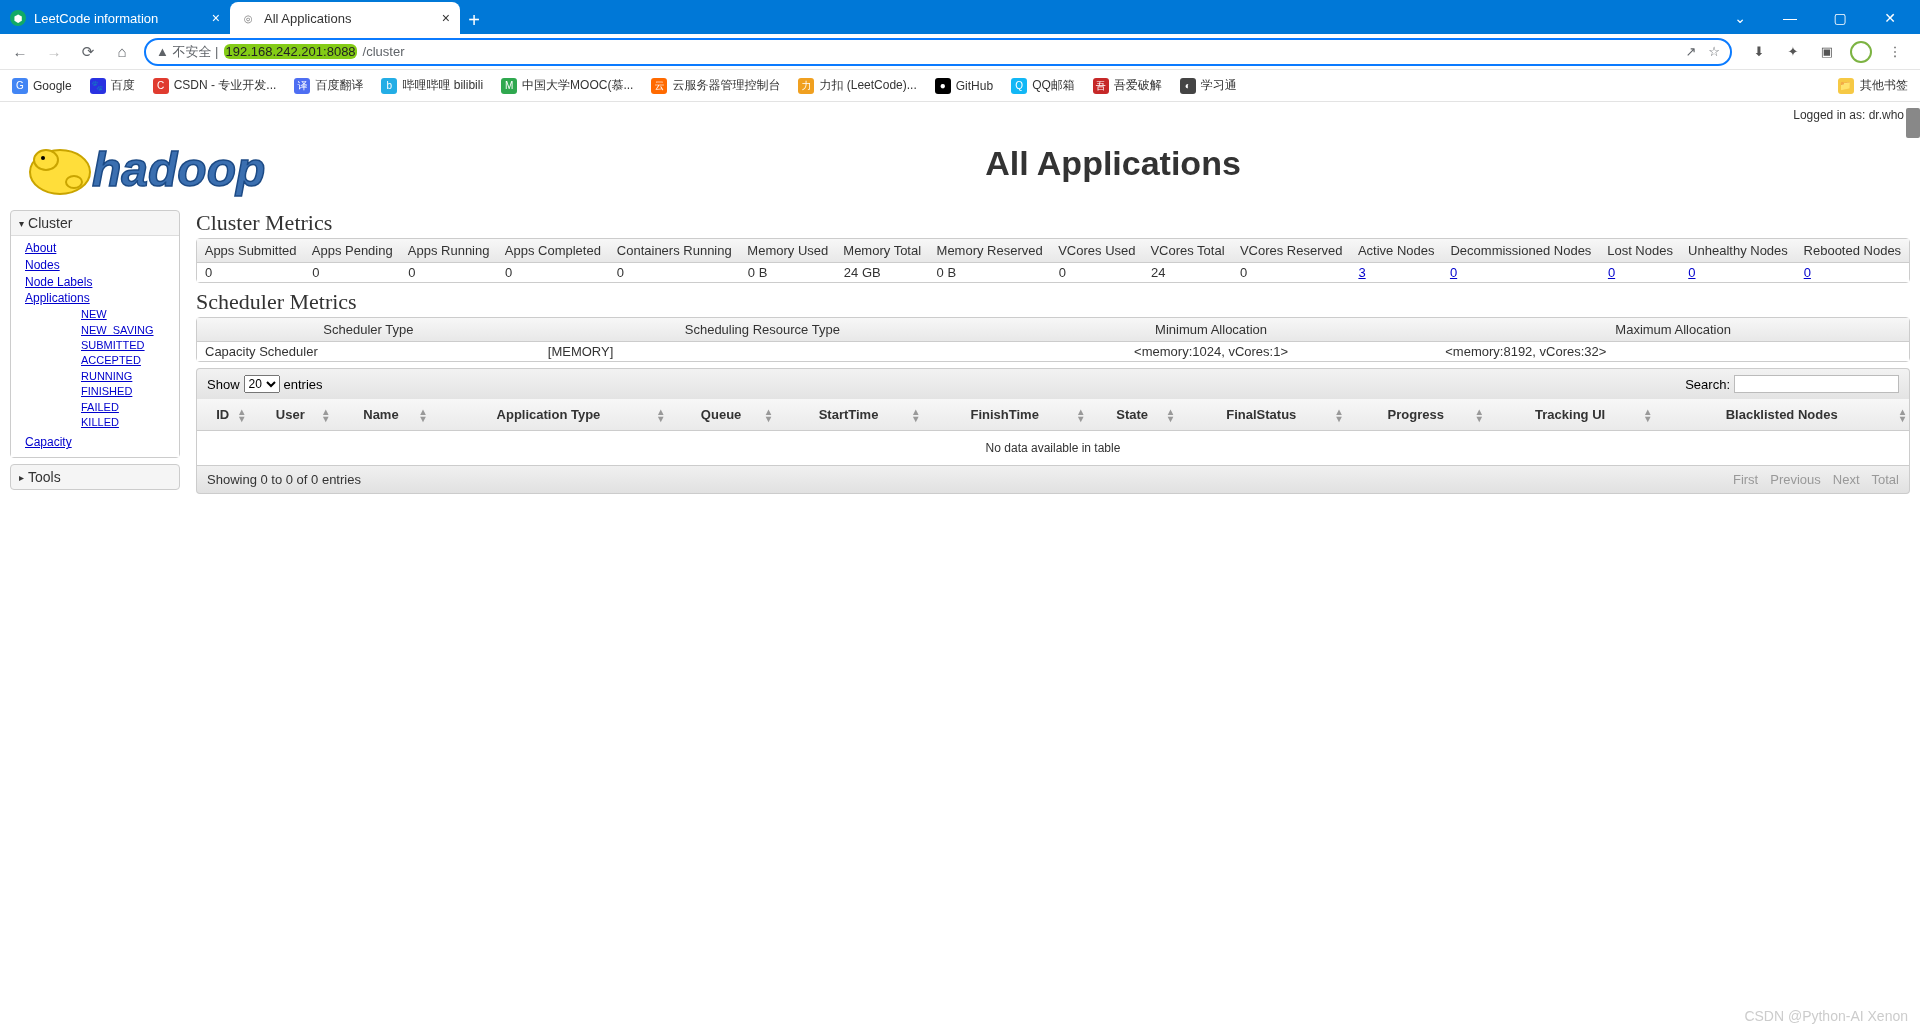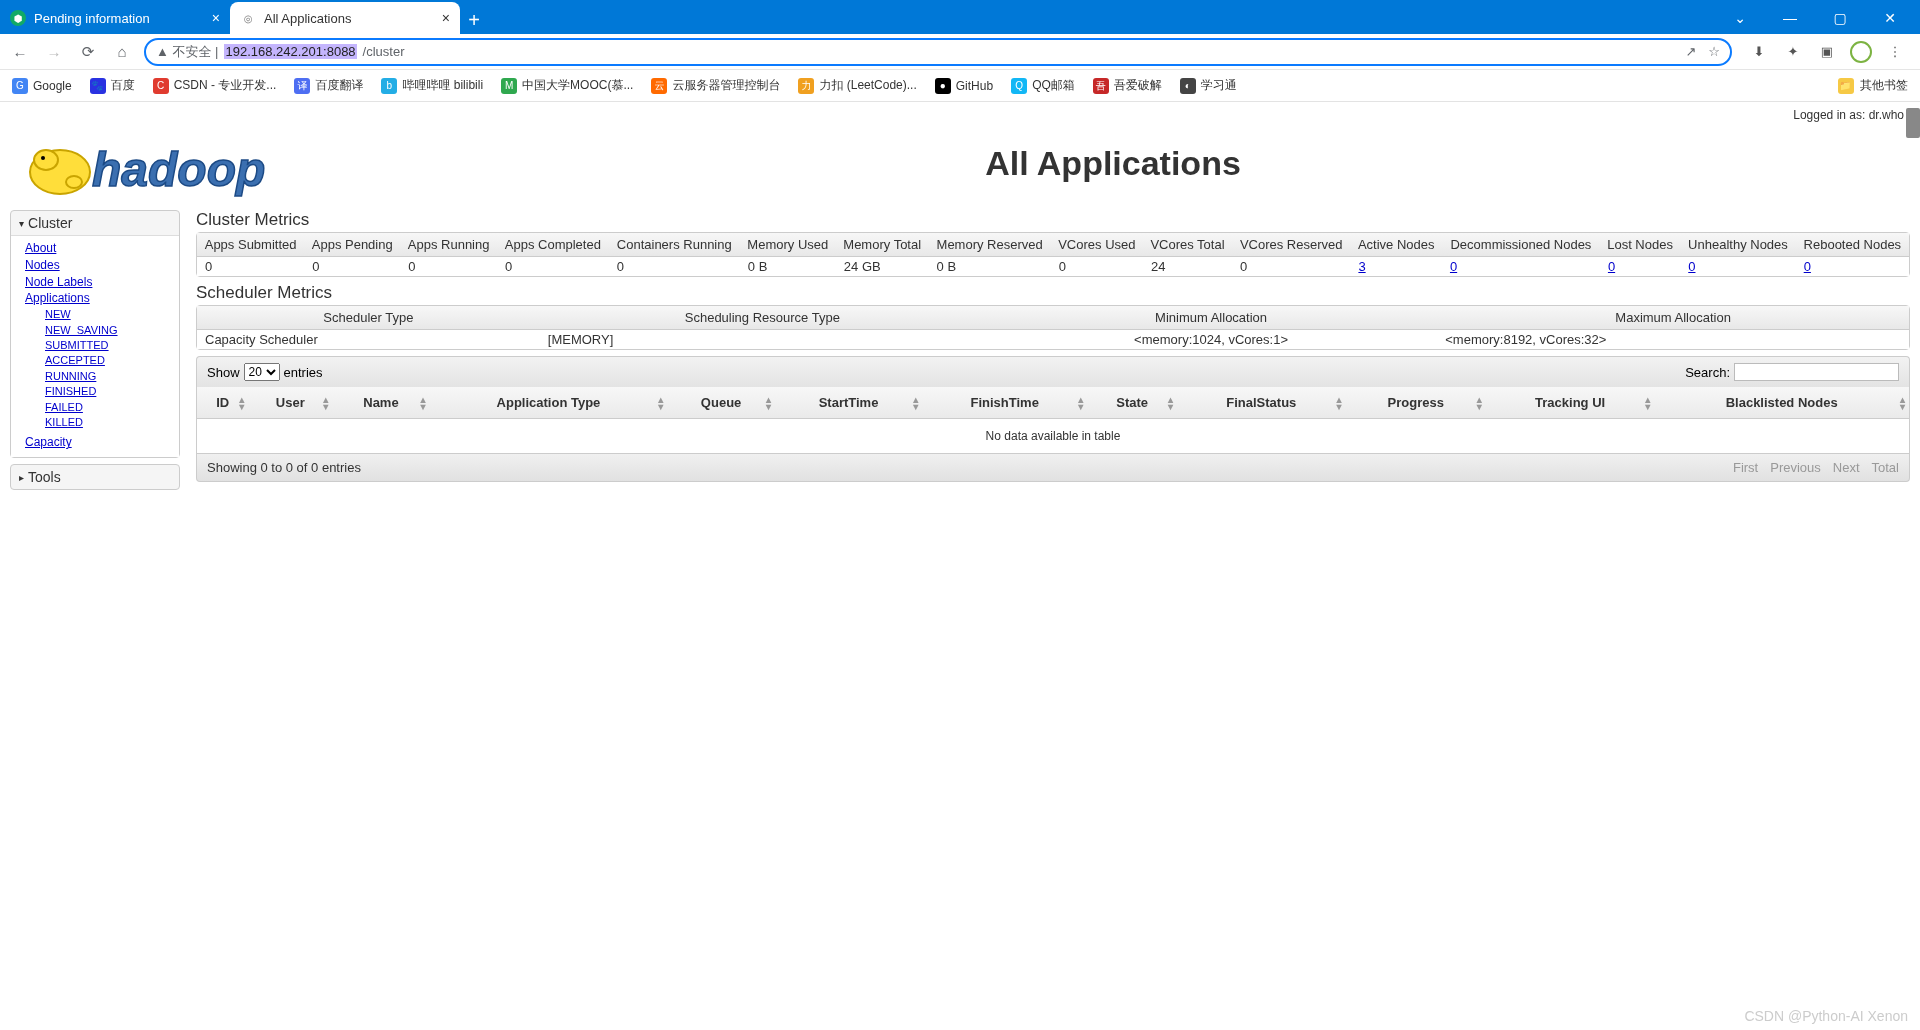--- a/index.html
+++ b/index.html
@@ -14,21 +14,21 @@
 .tab .close { margin-left: auto; font-size: 14px; }
 .newtab { width: 28px; height: 28px; display: flex; align-items: center; justify-content: center; color: #fff; font-size: 20px; }
 .win-controls { margin-left: auto; display: flex; gap: 18px; padding: 0 14px 8px; color: #fff; }
 .win-controls span { width: 32px; text-align: center; font-size: 14px; }
 
 .nav-bar { height: 36px; background: #fff; display: flex; align-items: center; padding: 0 8px; gap: 10px; border-bottom: 1px solid #e5e5e5; }
 .nav-icon { width: 24px; height: 24px; display: flex; align-items: center; justify-content: center; color: #5f6368; font-size: 15px; }
 .nav-icon.disabled { color: #bbb; }
 .url-bar { flex: 1; height: 28px; border: 2px solid #0b7bff; border-radius: 14px; display: flex; align-items: center; padding: 0 10px; gap: 6px; font-size: 13px; color: #5f6368; }
 .url-insecure { color: #5f6368; }
-.url-highlight { background: #c4b5fd; color: #222; padding: 0 1px; }
+.url-highlight { background: #84cc16; color: #222; padding: 0 1px; border-radius: 6px; }
 .url-bar .url-actions { margin-left: auto; display: flex; gap: 12px; color: #5f6368; }
 .nav-right-icons { display: flex; align-items: center; gap: 12px; padding: 0 6px; }
 .nav-right-icons .ico { width: 22px; height: 22px; display: flex; align-items: center; justify-content: center; color: #555; }
 .avatar { width: 22px; height: 22px; border-radius: 50%; border: 2px solid #7cb342; background: #fff; }
 
 .bookmark-bar { height: 32px; background: #fff; display: flex; align-items: center; padding: 0 12px; gap: 18px; border-bottom: 1px solid #e3e3e3; font-size: 12px; color: #333; }
 .bookmark-bar .bm { display: flex; align-items: center; gap: 5px; white-space: nowrap; }
 .bm-icon { width: 16px; height: 16px; border-radius: 3px; display: inline-flex; align-items: center; justify-content: center; font-size: 10px; color: #fff; }
 .bookmark-bar .bm-right { margin-left: auto; display: flex; align-items: center; gap: 6px; }
 
@@ -40,25 +40,25 @@
 .login-info { font-size: 12px; color: #333; text-align: right; padding: 0 6px 4px 0; font-family: Verdana, sans-serif; }
 
 .main-cols { display: flex; gap: 16px; margin-top: 6px; }
 .sidebar { width: 170px; flex-shrink: 0; }
 .side-box { border: 1px solid #ccc; border-radius: 4px; background: #f5f5f5; margin-bottom: 6px; }
 .side-head { padding: 4px 8px; font-size: 14px; color: #333; display: flex; align-items: center; gap: 4px; }
 .side-head .tri { font-size: 10px; }
 .side-body { background: #fff; padding: 4px 6px 6px 14px; border-top: 1px solid #ddd; }
 .side-body a { color: #00c; text-decoration: underline; display: block; line-height: 1.4; font-size: 12px; }
 .side-sub { padding-left: 20px; }
-.side-sub a { font-size: 11px; }
+.side-sub a { font-size: 11px; margin-left: 36px; }
 .side-spacer { height: 4px; }
 
 .content { flex: 1; }
-h2.section { font-size: 17px; font-weight: 500; color: #333; margin: 0 0 2px 0; font-family: Liberation Sans, sans-serif; }
+h2.section { font-size: 22px; font-weight: 500; color: #333; margin: 0 0 2px 0; font-family: Liberation Serif, serif; }
 
 table.metrics { width: 100%; border-collapse: separate; border-spacing: 0; border: 1px solid #ccc; border-radius: 4px; margin-bottom: 6px; }
 table.metrics thead th { background: linear-gradient(#f7f7f7, #e8e8e8); font-weight: 400; font-size: 13px; color: #333; padding: 4px 6px; border-bottom: 1px solid #ccc; }
 table.metrics tbody td { padding: 2px 8px; font-size: 13px; color: #333; background: #fff; }
 table.metrics a { color: #00c; text-decoration: underline; }
 
 .dt-top { border: 1px solid #ccc; border-bottom: none; border-radius: 4px 4px 0 0; background: linear-gradient(#f2f2f2, #e3e3e3); padding: 6px 10px; display: flex; align-items: center; }
 .dt-top select { font-size: 12px; margin: 0 4px; }
 .dt-top .search { margin-left: auto; display: flex; align-items: center; gap: 4px; }
 .dt-top .search input { width: 165px; height: 18px; border: 1px solid #bbb; background: #fff; font-size: 12px; padding: 0 4px; }
@@ -80,21 +80,21 @@
   font: italic bold 48px "Comic Sans MS", "Arial Rounded MT Bold", Arial;
   fill: #3b6fb0; stroke: #1c4a85; stroke-width: 1.5;
 }
 </style>
 </head>
 <body>
 
 <div class="browser-top">
   <div class="tab inactive">
     <span class="favicon" style="background:#1a6;color:#fff">⬢</span>
-    <span>Pending information</span>
+    <span>LeetCode information</span>
     <span class="close">×</span>
   </div>
   <div class="tab active">
     <span class="favicon" style="color:#777">◎</span>
     <span>All Applications</span>
     <span class="close">×</span>
   </div>
   <div class="newtab">+</div>
   <div class="win-controls">
     <span>⌄</span>

